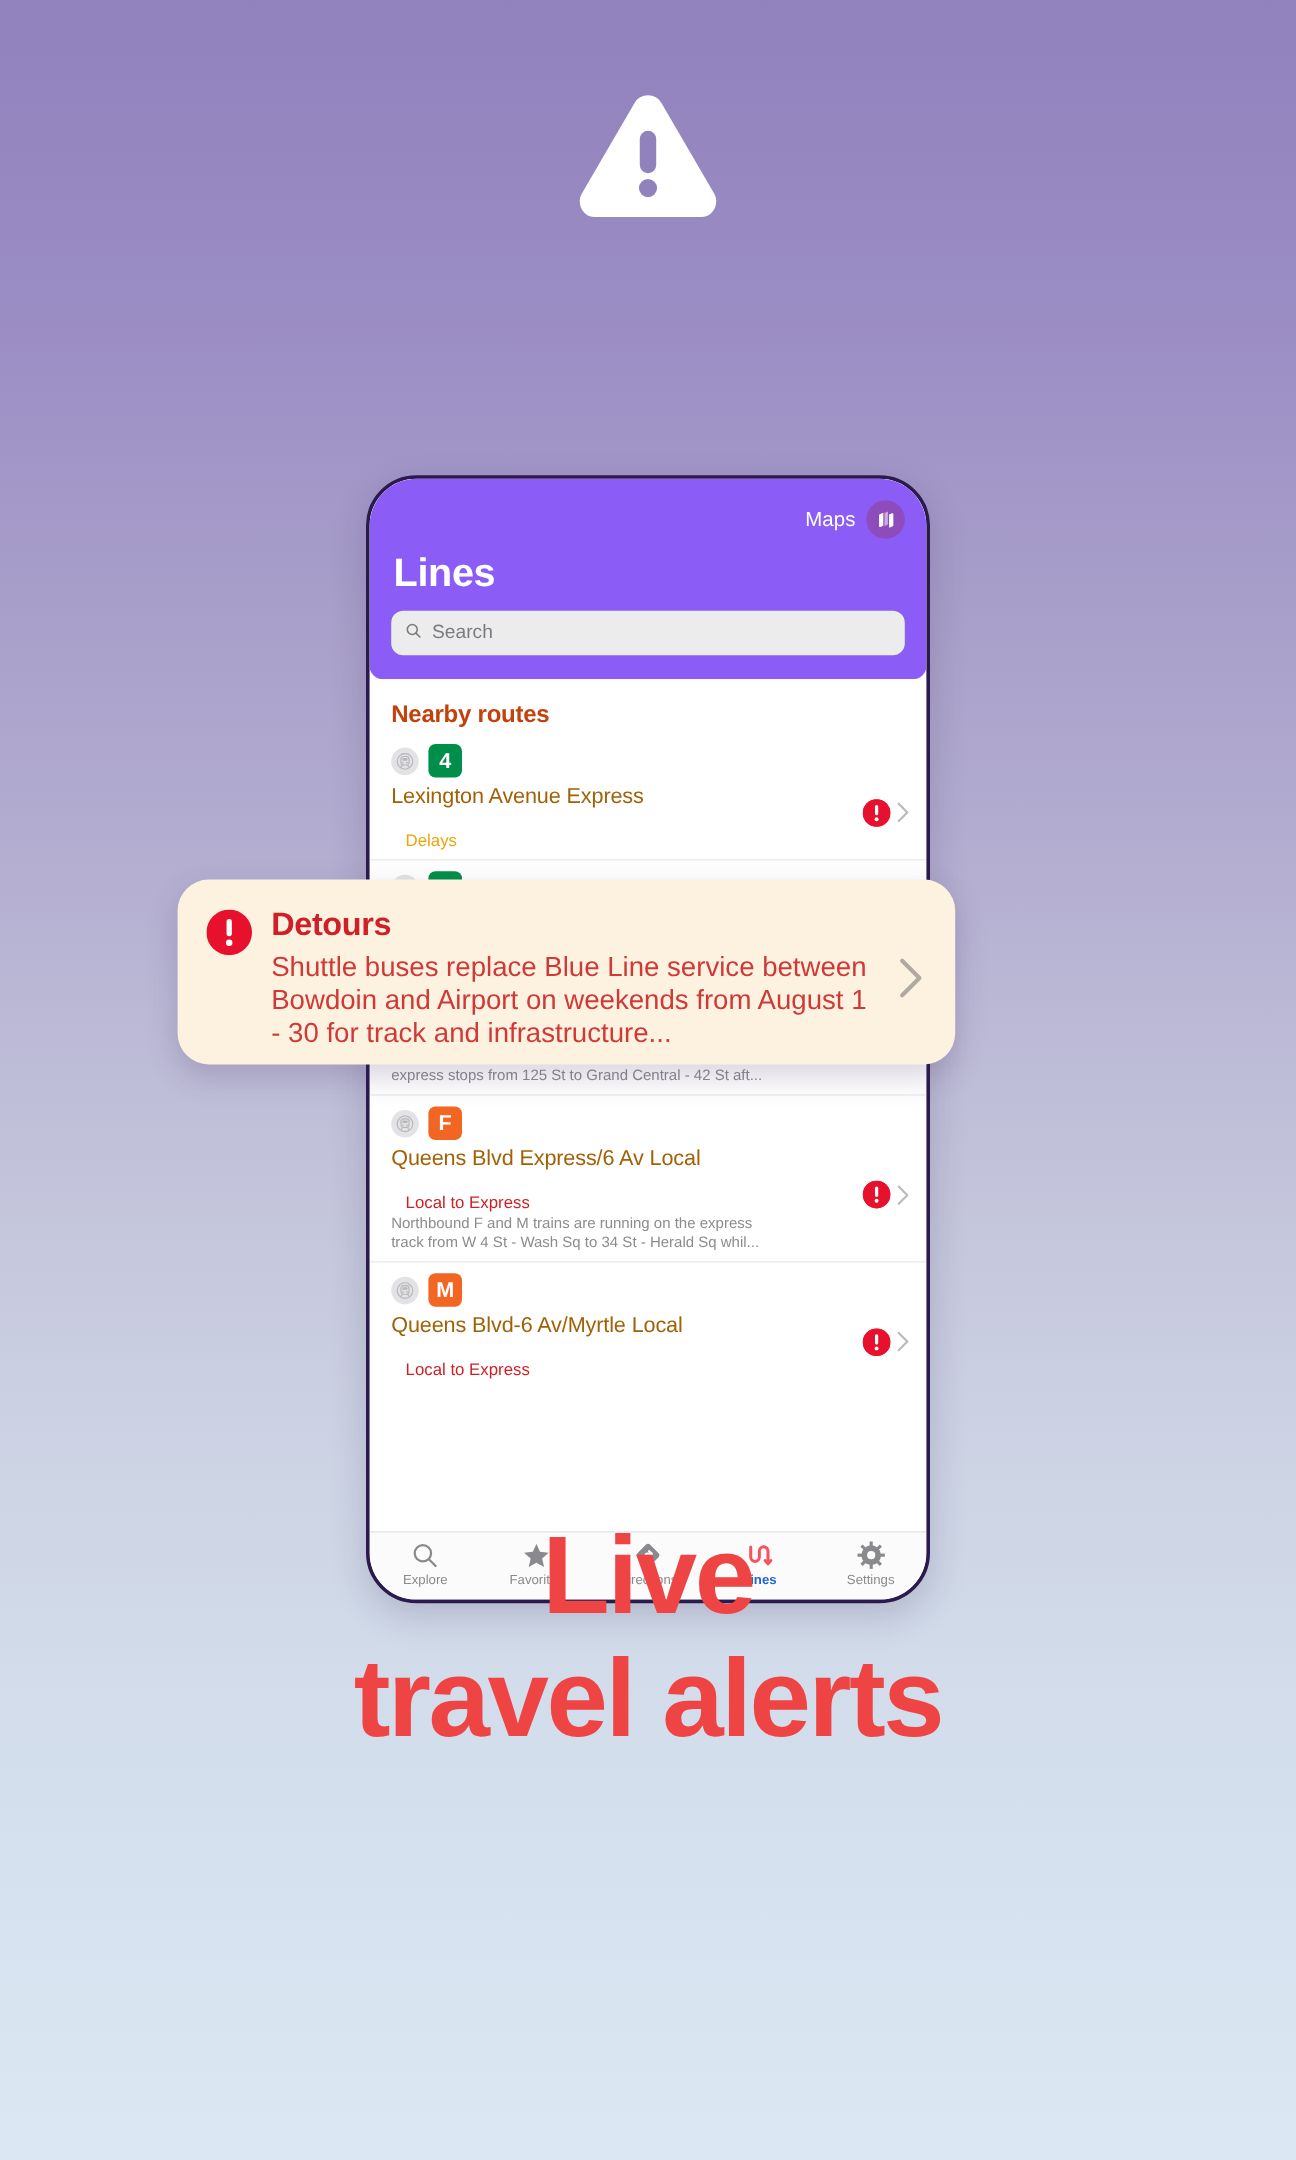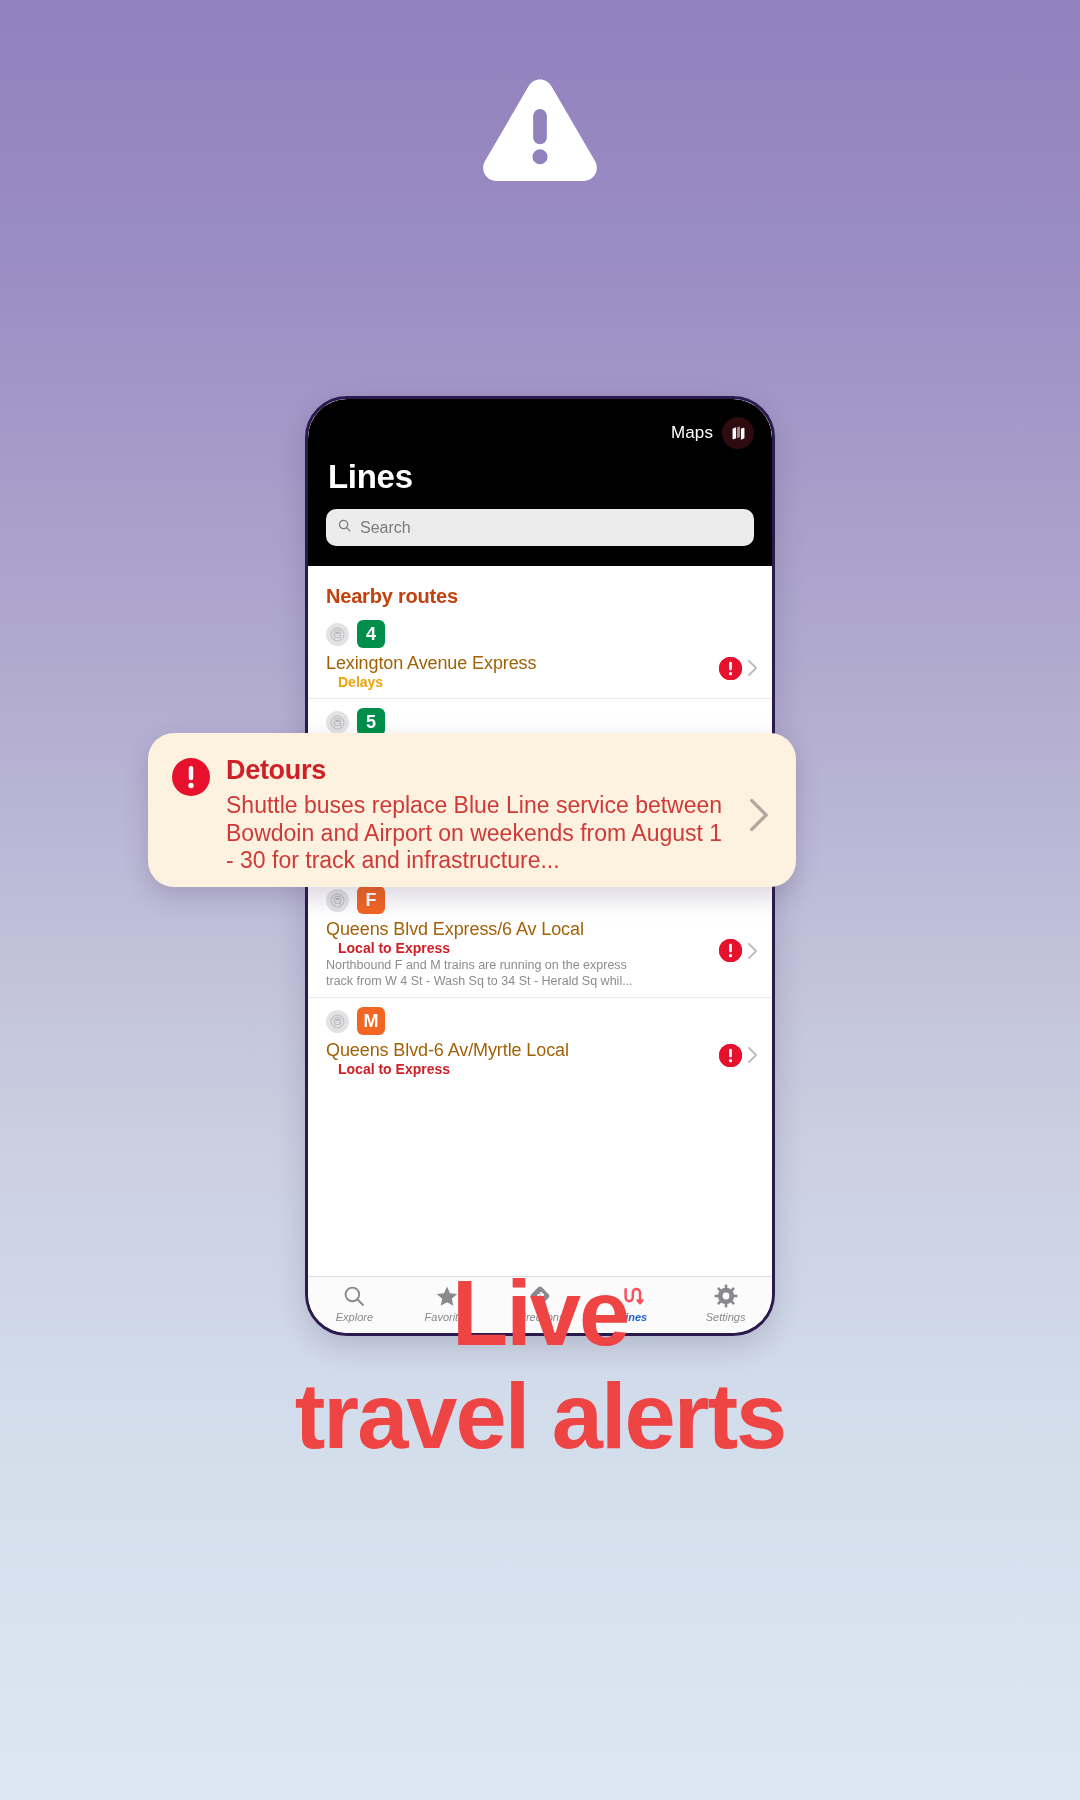--- a/index.html
+++ b/index.html
@@ -17,21 +17,21 @@
 
   
   .phone{
     position:absolute; left:305px; top:396px; width:470px; height:940px;
     border-radius:42px; border:3px solid #2b1a4d; background:#ffffff;
     overflow:hidden; box-shadow:0 10px 30px rgba(40,25,70,.18);
   }
   .phone-inner{ position:absolute; inset:0; border-radius:39px; overflow:hidden; display:flex; flex-direction:column; }
 
   
-  .app-header{ background:#000000; padding:18px 18px 20px 18px; flex:0 0 auto; }
+  .app-header{ background:#8b5cf6; padding:18px 18px 20px 18px; flex:0 0 auto;border-radius:11px; }
   .header-top{ display:flex; justify-content:flex-end; align-items:center; gap:9px; height:32px; }
   .maps-label{ color:#fff; font-size:17px; letter-spacing:.1px; }
   .maps-btn{
     width:32px; height:32px; border-radius:50%;
     background:rgba(150,35,50,.30); display:flex; align-items:center; justify-content:center;
   }
   .maps-btn svg{ width:17px; height:17px; display:block; }
   .app-title{ color:#fff; font-size:33px; font-weight:bold; margin:9px 0 13px 2px; letter-spacing:-.3px; }
   .search-bar{
     height:37px; background:#ececec; border-radius:10px;
@@ -48,34 +48,34 @@
   .badge-line{ display:flex; align-items:center; gap:8px; margin-bottom:5px; }
   .mode-icon{ width:23px; height:23px; border-radius:50%; background:#e3e3e5;
               display:flex; align-items:center; justify-content:center; }
   .mode-icon svg{ width:15px; height:15px; display:block; }
   .route-badge{
     min-width:28px; height:28px; border-radius:6px; color:#fff;
     font-size:18px; font-weight:bold; display:flex; align-items:center; justify-content:center;
     padding:0 6px;
   }
   .route-name{ font-size:18px; color:#a16207; letter-spacing:-.1px; }
-  .route-status{ font-size:14px; font-weight:bold; margin-top:0;padding-left:12px; }
+  .route-status{ font-size:14px; font-weight:normal; margin-top:18px;padding-left:12px; }
   .route-desc{ font-size:12.5px; color:#8c8c90; line-height:1.28; margin-top:1px; max-width:322px; }
   .row-right{ position:absolute; right:14px; top:50%; transform:translateY(2px);
               display:flex; align-items:center; gap:5px; }
   .alert-dot{ width:23px; height:23px; border-radius:50%; background:#e8112d;
               display:flex; align-items:center; justify-content:center; }
   .alert-dot svg{ width:23px; height:23px; }
   .chev{ width:11px; height:18px; }
   .chev svg{ width:11px; height:18px; display:block; }
 
   
   .tabbar{
     flex:0 0 auto; height:57px; background:#fbfbfb; border-top:1px solid #dedee0;
-    display:flex; align-items:flex-start; padding-top:6px;font-style:italic;
+    display:flex; align-items:flex-start; padding-top:6px;
   }
   .tab{ flex:1; display:flex; flex-direction:column; align-items:center; gap:3px; }
   .tab .ico{ height:25px; display:flex; align-items:center; justify-content:center; }
   .tab .ico svg{ display:block; }
   .tab .lbl{ font-size:11px; color:#8a8a8e; }
   .tab.active .lbl{ color:#2063d8; font-weight:bold; }
 
   
   .callout{
     position:absolute; left:148px; top:733px; width:648px;

